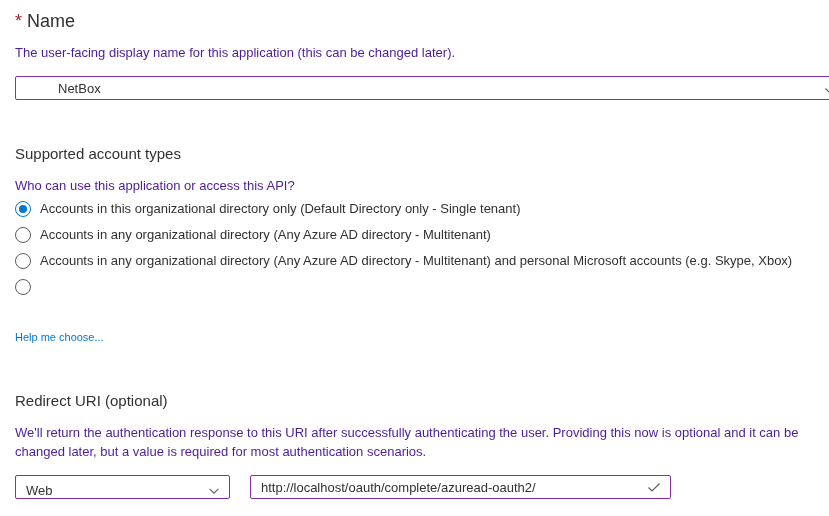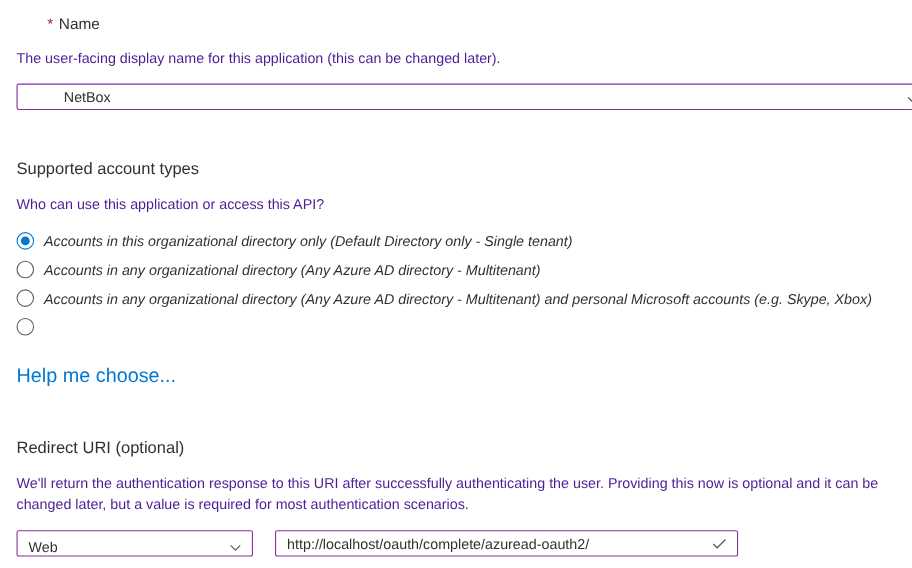--- a/index.html
+++ b/index.html
@@ -4,21 +4,21 @@
 <style>
   html, body { margin: 0; padding: 0; background: #ffffff; }
   body {
     width: 829px; height: 516px; overflow: hidden;
     font-family: "Liberation Sans", sans-serif;
     color: #323130;
     -webkit-font-smoothing: antialiased;
   }
   .page { padding: 12px 14px 0 15px; }
 
-  .field-label { font-size: 14px; line-height: 18px; color: #323130; margin-left: 28px; }
+  .field-label { font-size: 18px; line-height: 18px; color: #323130; }
   .required { color: #a4262c; margin-right: 5px; }
 
   .desc { font-size: 13px; line-height: 16px; color: #4c1d95; margin-top: 15px; }
 
   .input-wrap {
     margin-top: 15px;
     height: 22px;
     border: 1px solid #8A2DA5;
     border-radius: 2px;
     background: #ffffff;
@@ -30,35 +30,35 @@
   .text-input {
     flex: 1; border: none; outline: none; background: transparent;
     font-family: "Liberation Sans", sans-serif;
     font-size: 13px; color: #323130; padding: 0 0 0 10px; height: 20px; min-width: 0;
   }
   .check-icon { display: inline-flex; align-items: center; flex: none; }
 
   .section-title { font-size: 15px; font-weight: 400; line-height: 19px; margin: 44px 0 0 0; color: #323130; }
 
   .radio-group { margin-top: 7px; }
-  .radio-row { display: flex; align-items: flex-end; height: 26px; cursor: default; font-style: italic; }
+  .radio-row { display: flex; align-items: flex-start; height: 26px; cursor: default; }
   .radio {
     width: 16px; height: 16px; border-radius: 50%;
     border: 1px solid #605e5c; background: #fff;
     display: inline-flex; align-items: center; justify-content: center;
     flex: none; box-sizing: border-box;
   }
   .radio.selected { border-color: #0078d4; }
   .radio .dot { width: 8px; height: 8px; border-radius: 50%; background: transparent; }
   .radio.selected .dot { background: #0078d4; }
   .radio-label { font-size: 13px; margin-left: 9px; white-space: nowrap; }
 
   .link {
     display: inline-block; margin-top: 26px;
-    color: #0078d4; font-size: 18px; text-decoration: none; cursor: pointer;
+    color: #0078d4; font-size: 11px; text-decoration: none; cursor: pointer;
   }
 
   .redirect-title { margin-top: 46px; }
   .redirect-desc { margin-top: 13px; line-height: 19px; max-width: 806px; }
 
   .redirect-row { display: flex; margin-top: 14px; }
   .dropdown {
     width: 215px; height: 24px; box-sizing: border-box;
     border: 1px solid #8A2DA5; border-radius: 2px;
     display: flex; align-items: flex-end; justify-content: space-between;

